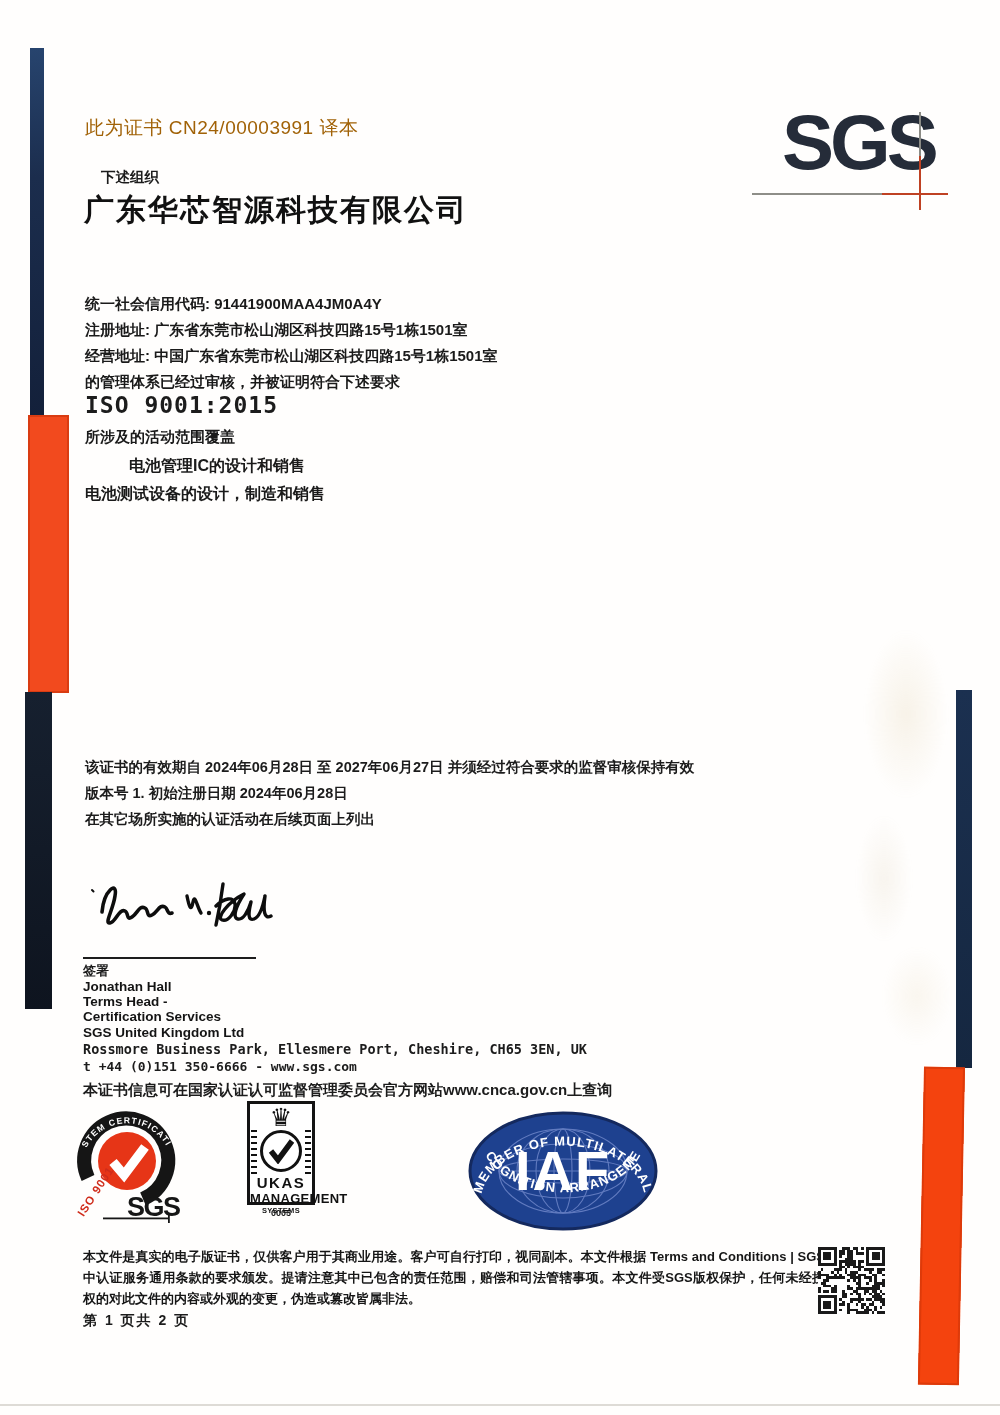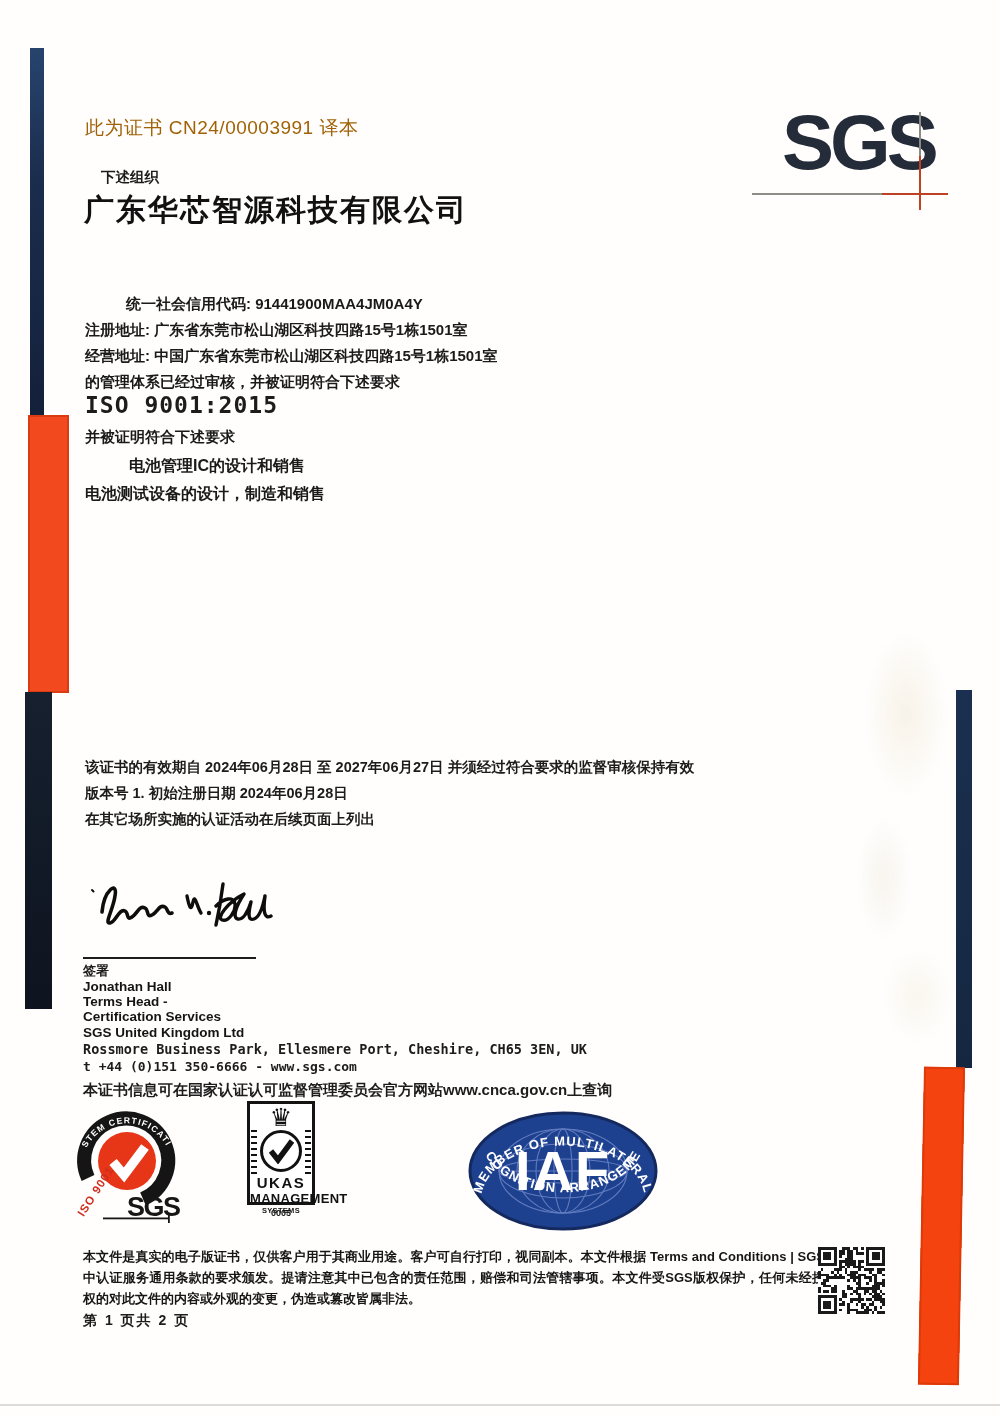--- a/index.html
+++ b/index.html
@@ -35,21 +35,21 @@
   .title-line   { position:absolute; left:85px; top:115px; font-size:19px; font-weight:400; letter-spacing:.5px; color:#a16207; }
   .org-intro    { position:absolute; left:85px; top:168px; font-size:14.5px; font-weight:700;margin-left:16px; }
   .company-name { position:absolute; left:84px; top:190px; font-size:30px; font-weight:800; letter-spacing:2px; color:#111; }
   
   .sgs-word { position:absolute; left:782px; top:103px; font-size:78px; line-height:1; font-weight:800; letter-spacing:-4px; color:#252c39; font-stretch:condensed; }
   .sgs-hline-gray   { position:absolute; left:752px; top:193px; width:130px; height:2px; background:#8e8e88; }
   .sgs-hline-orange { position:absolute; left:882px; top:193px; width:66px;  height:2px; background:#bf4123; }
   .sgs-vline { position:absolute; left:919px; top:112px; width:2px; height:98px; background:linear-gradient(180deg,#8b8b85 0 45%, #bf4123 45% 100%); }
   
   .info { position:absolute; left:85px; font-size:15px; font-weight:700; color:#1a1a1a; white-space:nowrap; }
-  .credit-code { top:295px;margin-left:41px; }
+  .credit-code { top:295px; }
   .reg-addr    { top:321px; }
   .biz-addr    { top:347px; }
   .audited     { top:373px; }
   .standard    { position:absolute; left:85px; top:392px; font-family:"DejaVu Sans Mono", monospace; font-size:23px; font-weight:700; letter-spacing:1px; }
   .scope-intro { top:428px; }
   .scope-1     { top:456px; font-size:16px;padding-left:44px; }
   .scope-2     { top:484px; font-size:16px; }
   
   .validity { position:absolute; left:85px; font-size:14.5px; font-weight:700; white-space:nowrap; }
   .valid-line   { top:758px; }
@@ -102,21 +102,21 @@
   <div class="sgs-word">SGS</div>
   <div class="sgs-hline-gray"></div>
   <div class="sgs-hline-orange"></div>
   <div class="sgs-vline"></div>
 
   <div class="info credit-code">统一社会信用代码: 91441900MAA4JM0A4Y</div>
   <div class="info reg-addr">注册地址: 广东省东莞市松山湖区科技四路15号1栋1501室</div>
   <div class="info biz-addr">经营地址: 中国广东省东莞市松山湖区科技四路15号1栋1501室</div>
   <div class="info audited">的管理体系已经过审核，并被证明符合下述要求</div>
   <div class="standard">ISO 9001:2015</div>
-  <div class="info scope-intro">并被证明符合下述要求</div>
+  <div class="info scope-intro">所涉及的活动范围覆盖</div>
   <div class="info scope-1">电池管理IC的设计和销售</div>
   <div class="info scope-2">电池测试设备的设计，制造和销售</div>
 
   <div class="validity valid-line">该证书的有效期自 2024年06月28日 至 2027年06月27日 并须经过符合要求的监督审核保持有效</div>
   <div class="validity version-line">版本号 1. 初始注册日期 2024年06月28日</div>
   <div class="validity sites-line">在其它场所实施的认证活动在后续页面上列出</div>
 
   <svg class="sig-svg" width="190" height="72" viewBox="0 0 190 72">
     <g stroke="#0d0d0d" fill="none" stroke-linecap="round" stroke-linejoin="round">
       <path stroke-width="2" d="M4 18 l1.5 1.5"></path>

